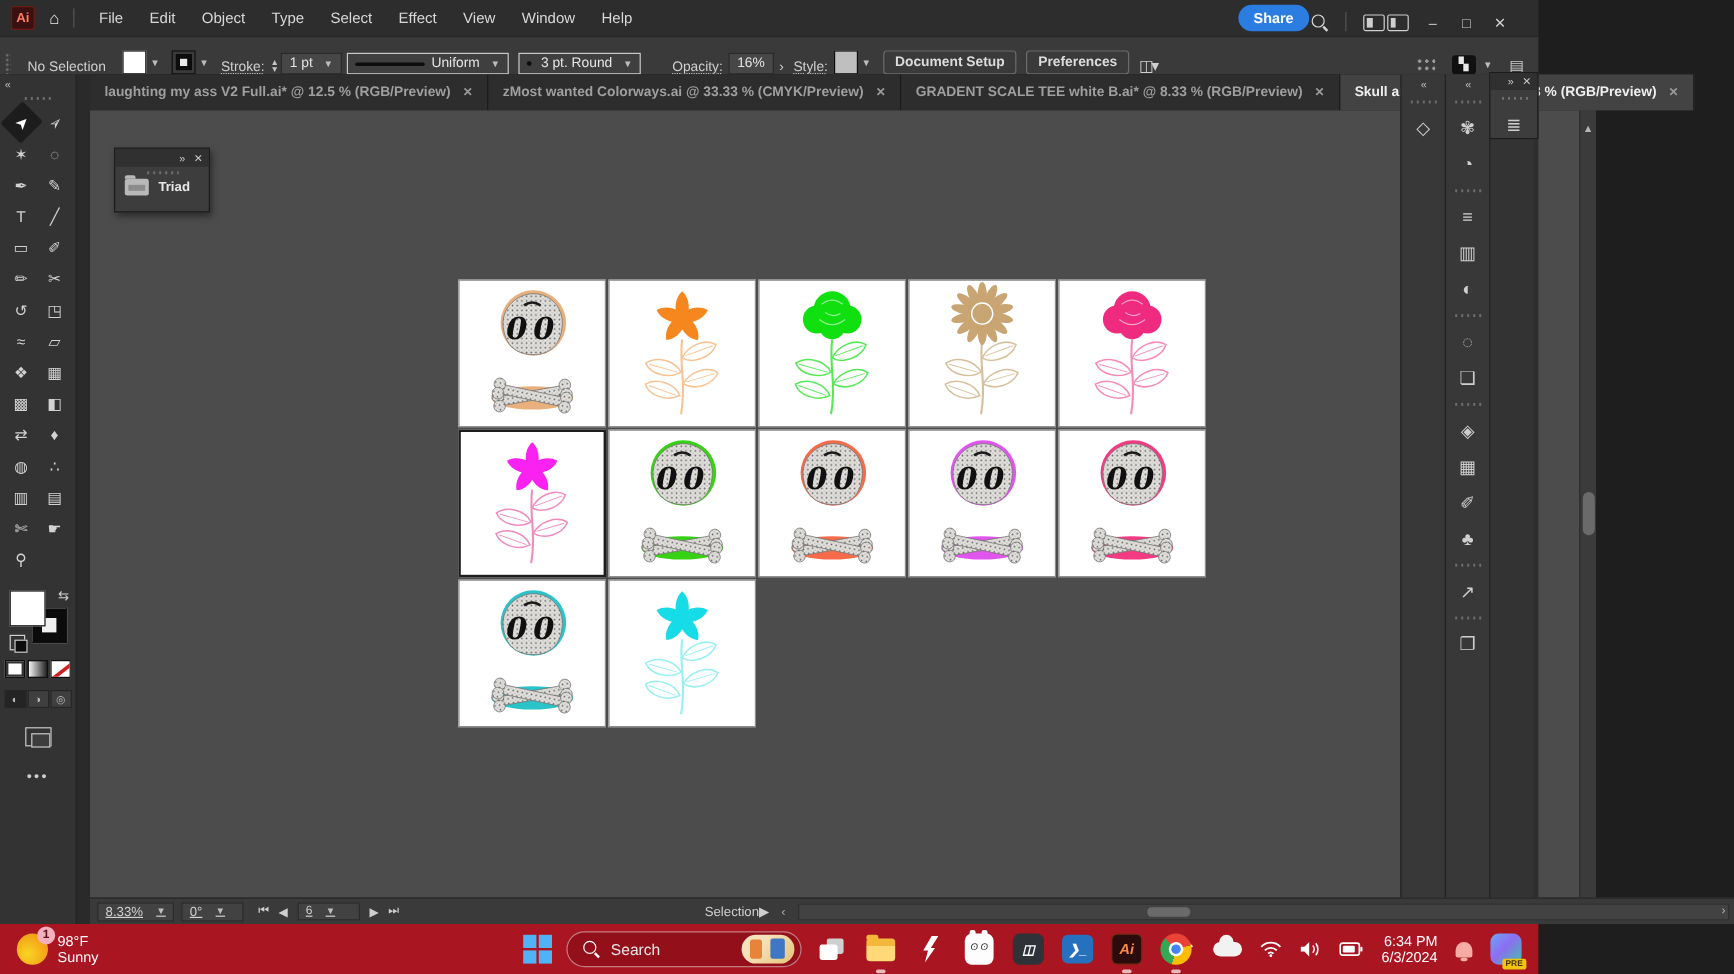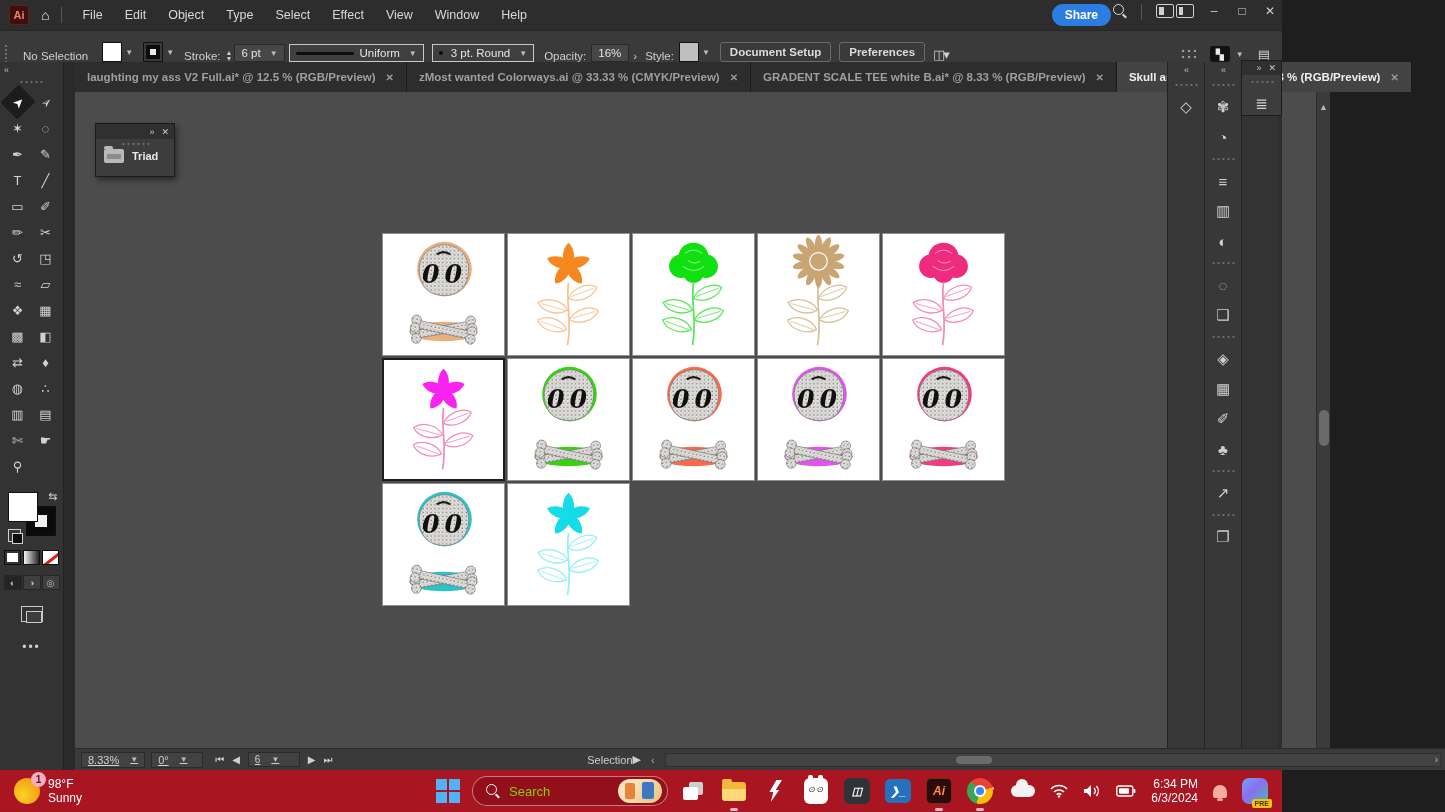--- a/index.html
+++ b/index.html
@@ -9,21 +9,21 @@
 
   
   .menubar { position:absolute; left:0; top:0; width:100%; height:30px; background:#2d2d2d;
     display:flex; align-items:center; color:#d8d8d8; font-size:12.5px; }
   .ai-logo { width:20px; height:20px; margin-left:9px; background:#3a1010; border:1px solid #6b1d12;
     border-radius:3px; color:#ff7c5c; font-weight:bold; font-size:11px; display:flex; align-items:center; justify-content:center; }
   .home-ic { margin-left:12px; color:#e8e8e8; font-size:14px; }
   .mb-sep { width:1px; height:16px; background:#555; margin:0 12px; }
   .menus { display:flex; gap:22px; margin-left:8px; }
   .menus span { cursor:default; }
-  .mb-right { margin-left:auto; display:flex; align-items:flex-start; gap:2px; padding-right:0; }
+  .mb-right { margin-left:auto; display:flex; align-items:flex-end; gap:2px; padding-right:20px; }
   .share { background:#2b7de1; color:#fff; font-size:12px; font-weight:bold; padding:4px 13px; border-radius:12px; border:none; }
   .mag { position:relative; width:14px; height:14px; color:#d8d8d8; display:inline-block; }
   .mag::before { content:""; position:absolute; width:9px; height:9px; border:1.7px solid currentColor; border-radius:50%; left:0; top:0; }
   .mag::after  { content:""; position:absolute; width:5px; height:1.8px; background:currentColor; transform:rotate(45deg); left:9px; top:11px; }
   .ws-ic { width:18px; height:14px; border:1.5px solid #cfcfcf; border-radius:2px; position:relative; }
   .ws-ic.split::before { content:""; position:absolute; left:2px; top:2px; bottom:2px; width:5px; background:#cfcfcf; }
   .ws-ic.panel::before { content:""; position:absolute; left:2px; top:2px; bottom:2px; width:4px; background:#cfcfcf; }
   .winbtns { display:flex; gap:4px; margin-left:6px; }
   .winbtns span { width:24px; text-align:center; color:#cfcfcf; font-size:12px; }
 
@@ -134,21 +134,21 @@
   .taskbar { position:absolute; left:0; top:770px; width:100%; height:42px; background:#a91521; display:flex; align-items:center; color:#fff; }
   .weather { display:flex; align-items:center; gap:8px; margin-left:14px; }
   .sun { width:26px; height:26px; border-radius:50%; background:radial-gradient(circle at 35% 65%, #f9d423, #f08a10); position:relative; }
   .sun .badge { position:absolute; right:-6px; top:-6px; width:15px; height:15px; background:#f4aebc; color:#5c1020;
     font-size:10px; font-weight:bold; border-radius:50%; display:flex; align-items:center; justify-content:center; }
   .wx-text { font-size:12px; line-height:14px; }
   .tb-center { position:absolute; left:435px; display:flex; align-items:center; gap:11px; }
   .startbtn { width:26px; height:26px; display:grid; grid-template-columns:11px 11px; grid-template-rows:11px 11px; gap:2px; place-content:center; }
   .startbtn i { background:#4fb3f5; display:block; }
   .searchpill { width:196px; height:30px; border-radius:15px; background:#93101b; border:1px solid rgba(255,255,255,.45);
-    display:flex; align-items:center; gap:9px; padding:0 5px 0 13px; font-size:13px; color:#84cc16; }
+    display:flex; align-items:center; gap:9px; padding:0 5px 0 13px; font-size:13px; color:#e5e5e5; }
   .searchpill .deco { margin-left:auto; width:44px; height:24px; border-radius:12px;
     background:linear-gradient(135deg,#f6e3bd 30%,#e8c37a); position:relative; overflow:hidden; }
   .searchpill .deco::before { content:""; position:absolute; left:7px; top:4px; width:10px; height:16px; background:#e8833a; border-radius:2px; }
   .searchpill .deco::after { content:""; position:absolute; right:8px; top:3px; width:12px; height:17px; background:#3f77c4; border-radius:2px; }
   .apps { display:flex; align-items:center; gap:13px; }
   .app { position:relative; width:28px; height:28px; display:flex; align-items:center; justify-content:center; }
   .app .run { position:absolute; bottom:-6px; left:50%; transform:translateX(-50%); width:8px; height:3px; border-radius:2px; background:#e9b9bd; }
   .k-task-view i { width:20px; height:18px; position:relative; display:block; }
   .k-task-view i::before { content:""; position:absolute; right:0; top:0; width:14px; height:13px; background:#cfcfcf; border-radius:2px; }
   .k-task-view i::after { content:""; position:absolute; left:0; bottom:0; width:15px; height:13px; background:#fff; border-radius:2px; }
@@ -219,34 +219,34 @@
     <div class="swatch-group">
       <span class="stroke-sw"></span>
         <span class="chev">▼</span>
     </div>
     <span class="lbl-u">Stroke:</span>
     <span class="stepper">
         <span>▲</span>
         <span>▼</span>
       </span>
     <div class="field">
-      <span>6 pt</span>
+      <span>1 pt</span>
         <span class="chev">▼</span>
     </div>
     <div class="dd-box">
       <span class="lineprev"></span>
       <span>Uniform</span>
         <span class="chev">▼</span>
     </div>
     <div class="dd-box">
       <span class="dotprev"></span>
       <span>3 pt. Round</span>
         <span class="chev">▼</span>
     </div>
-    <span class="lbl-u" style="margin-left:6px">Opacity:</span>
+    <span class="lbl-u" style="margin-left:22px">Opacity:</span>
     <div class="field">
       <span>16%</span>
     </div>
     <span style="margin:0 8px 0 4px">›</span>
     <span class="lbl-u">Style:</span>
     <div class="swatch-group">
       <span class="fill-sw" style="background:#bfbfbf"></span>
         <span class="chev">▼</span>
     </div>
     <button class="cbtn">Document Setup</button>

